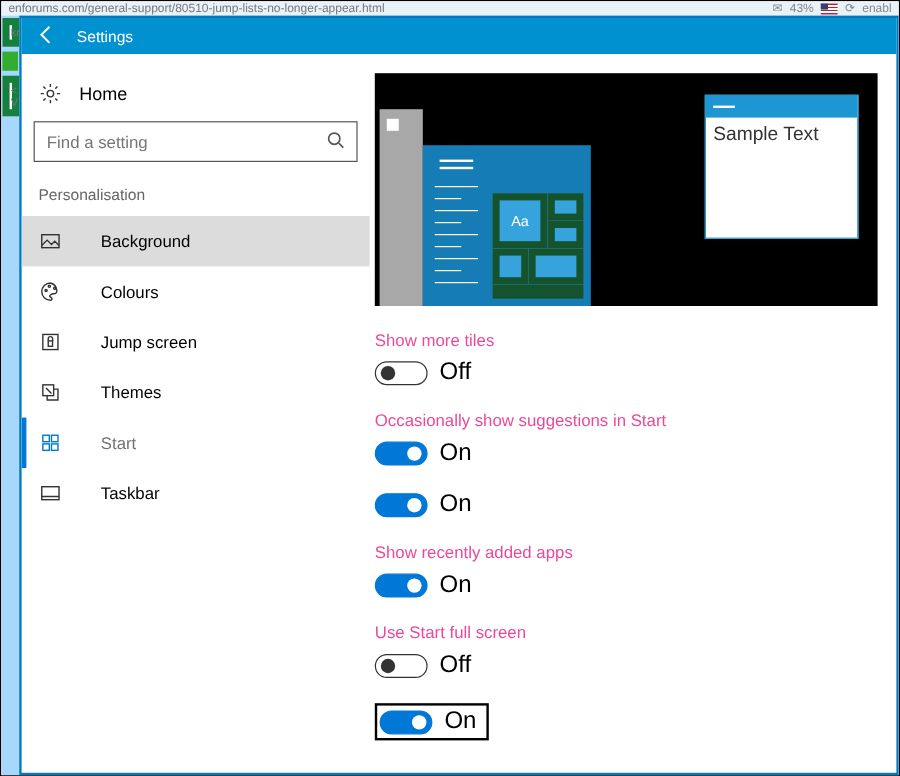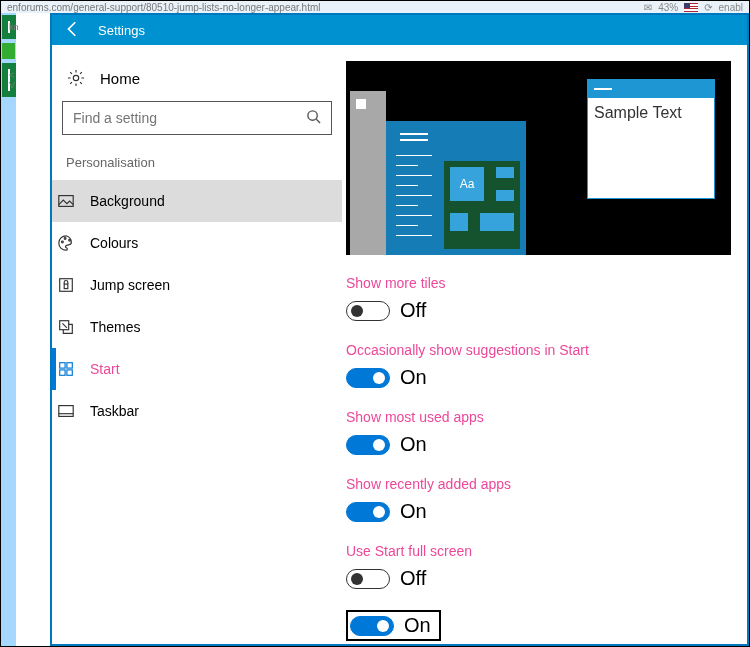--- a/index.html
+++ b/index.html
@@ -11,40 +11,40 @@
   .browser-icons span { font-size: 10px; color: #888; }
   .flag { width: 14px; height: 9px; background:
     linear-gradient(to bottom, #b22234 0 14%, #fff 14% 28%, #b22234 28% 42%, #fff 42% 56%, #b22234 56% 70%, #fff 70% 84%, #b22234 84% 100%); position: relative; }
   .flag::after { content:""; position:absolute; left:0; top:0; width:6px; height:5px; background:#3c3b6e; }
   .enab { color:#2a9d2a; }
 
   .left-edge { position: absolute; left: 0; top: 12px; bottom: 0; width: 15px; background: #a6d8ff; display:flex; flex-direction:column; }
   .left-edge .tab { background:#fff; color:#777; font-size:9px; padding:1px; border:6px solid #15803d; margin:2px 1px; }
   .left-edge .block { background:#32ad32; margin:2px 1px; height:16px; }
 
-  .app { position: absolute; left: 15px; right: 0; top: 12px; bottom: 0; border: 2px solid #0078c0; background:#fff; display:flex; flex-direction:column;margin-left:34px; }
+  .app { position: absolute; left: 15px; right: 0; top: 12px; bottom: 0; border: 2px solid #0078c0; background:#fff; display:flex; flex-direction:column; }
   .titlebar { height: 30px; background: #0091d1; color:#fff; display:flex; align-items:center; padding:0 12px; font-size:13px; }
   .back-arrow { width:18px; text-align:center; margin-right:16px; cursor:pointer; }
   .title { font-weight: 400; }
 
   .content { display:flex; flex:1; overflow:hidden; }
   .sidebar { width: 290px; padding: 16px 0 0 0; display:flex; flex-direction:column; }
   .home-row { display:flex; align-items:center; gap:14px; padding: 8px 14px 14px 14px; font-size:15px; }
   .icon { width:20px; display:inline-flex; justify-content:center; color:#333; }
   .icon svg { width:18px; height:18px; stroke:#333; fill:none; stroke-width:1.3; }
 
   .search { margin: 0 10px 14px 10px; border:1px solid #555; height:34px; display:flex; align-items:center; padding:0 10px; }
   .search input { border:none; outline:none; flex:1; font-size:14px; background:transparent; }
   .search .s-icon svg { width:15px; height:15px; stroke:#555; fill:none; stroke-width:1.5; }
 
   .section-label { font-size:13px; color:#666; padding: 6px 14px 10px 14px; }
 
-  .nav-item { display:flex; align-items:center; gap:14px; padding: 12px 4px; font-size:14px; cursor:pointer; position:relative; }
+  .nav-item { display:flex; align-items:center; gap:32px; padding: 12px 14px; font-size:14px; cursor:pointer; position:relative; }
   .nav-item.selected-bg { background:#dcdcdc; }
-  .nav-item.active { color:#ec4899; }
+  .nav-item.active { color:#737373; }
   .nav-item.active .icon svg { stroke:#0078d7; }
   .nav-item.active::before { content:""; position:absolute; left:0; top:0; bottom:0; width:4px; background:#0078d7; }
 
   .main { flex:1; overflow:auto; padding: 0 0 20px 0; }
 
   .preview { margin: 16px 16px 20px 4px; height:194px; background:#000; position:relative; }
   .pv-taskbar { position:absolute; left:4px; bottom:0; width:36px; top:30px; background:#a8a8a8; }
   .pv-taskbar::before { content:""; position:absolute; left:6px; top:8px; width:10px; height:10px; background:#fff; }
   .pv-start { position:absolute; left:40px; bottom:0; width:140px; top:60px; background:#167cb5; }
   .pv-start .bars span { position:absolute; left:14px; width:28px; height:2px; background:#fff; }
@@ -242,21 +242,20 @@
             <div class="setting">
               <div class="setting-label">Occasionally show suggestions in Start</div>
               <div class="toggle-row">
                 <div class="toggle on">
                   <div class="knob"></div>
                 </div>
                 <span class="toggle-text">On</span>
               </div>
             </div>
             <div class="setting">
-              <div class="setting-label">Show most used apps</div>
               <div class="toggle-row">
                 <div class="toggle on">
                   <div class="knob"></div>
                 </div>
                 <span class="toggle-text">On</span>
               </div>
             </div>
             <div class="setting">
               <div class="setting-label">Show recently added apps</div>
               <div class="toggle-row">

